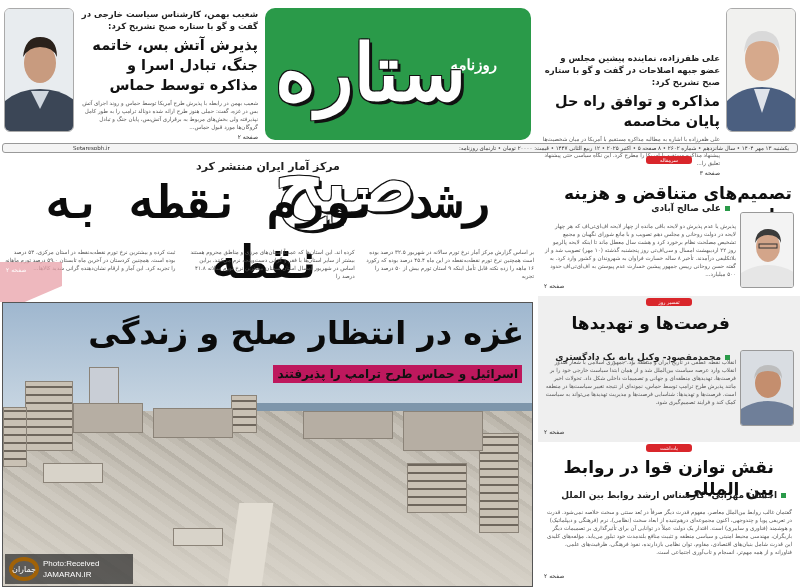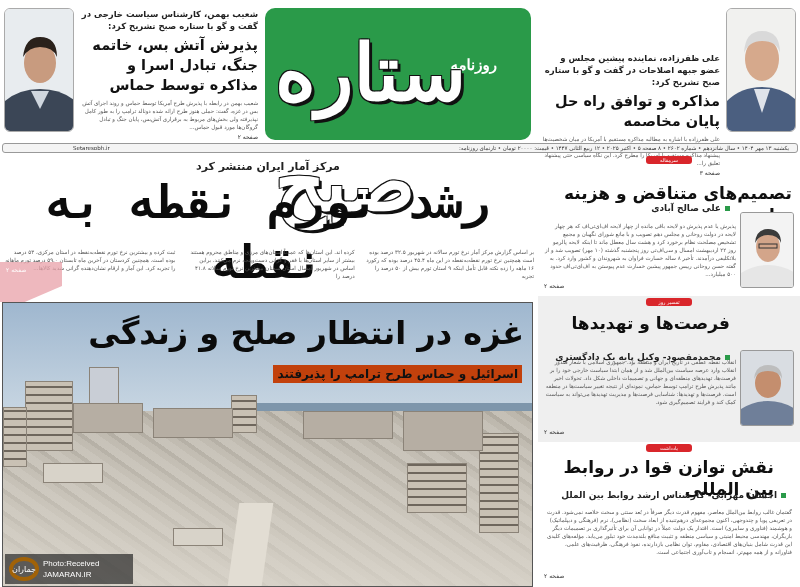--- a/index.html
+++ b/index.html
@@ -46,21 +46,21 @@
   .gaza .sky { position: absolute; left: 0; top: 0; width: 100%; height: 110px; background: linear-gradient(#9fb7cf, #c8d6e2); }
   .gaza .sea { position: absolute; left: 240px; top: 100px; width: 291px; height: 14px; background: #7e96ab; }
   .gaza .rubble { position: absolute; left: 0; top: 108px; width: 100%; height: 177px; background:
       linear-gradient(180deg, rgba(180,175,165,.6), rgba(215,210,200,.9)),
       repeating-linear-gradient(35deg, #c9c3b8 0 6px, #a9a398 6px 10px, #ddd8cf 10px 18px);
   }
   .bld { position: absolute; background: #b6aea3; border: 1px solid #8b8378; }
   .bld.w { background: repeating-linear-gradient(0deg, #c9c1b4 0 6px, #6f675d 6px 8px); }
   .road { position: absolute; left: 230px; top: 200px; width: 34px; height: 90px; background: #e2ddd3; transform: skewX(-8deg); }
   .gaza-headline { position: absolute; right: 8px; top: 10px; font-size: 32px; line-height: 40px; font-weight: bold; color: #0b0b0b; }
-  .gaza-sub { position: absolute; right: 10px; top: 62px; background: #c2410c; padding: 1px 4px; font-size: 12px; line-height: 16px; font-weight: bold; color: #111; }
+  .gaza-sub { position: absolute; right: 10px; top: 62px; background: #be185d; padding: 1px 4px; font-size: 12px; line-height: 16px; font-weight: bold; color: #111; }
   .credit { position: absolute; left: 2px; top: 251px; width: 128px; height: 30px; background: rgba(40,40,40,.7); display: flex; align-items: center; }
   .credit .logo { width: 30px; height: 24px; margin: 0 4px; border: 4px solid #a16207; border-radius: 50%; color: #fff; font-size: 8px; display: flex; align-items: center; justify-content: center; }
   .credit .lines { color: #fff; font-size: 8px; line-height: 11px; font-family: "Liberation Sans", sans-serif; }
 
   
   .rcol { position: absolute; left: 538px; top: 156px; width: 262px; height: 431px; }
   .section { position: absolute; left: 0; width: 262px; }
   .section.gray { background: #efefef; }
   .tag { position: absolute; left: 50%; transform: translateX(-50%); width: 46px; height: 8px; background: #d9262b; border-radius: 3px; color: #fff; font-size: 5px; line-height: 8px; text-align: center; }
   .s-title { position: absolute; right: 8px; font-size: 17px; font-weight: bold; color: #0f0f0f; line-height: 22px; }

